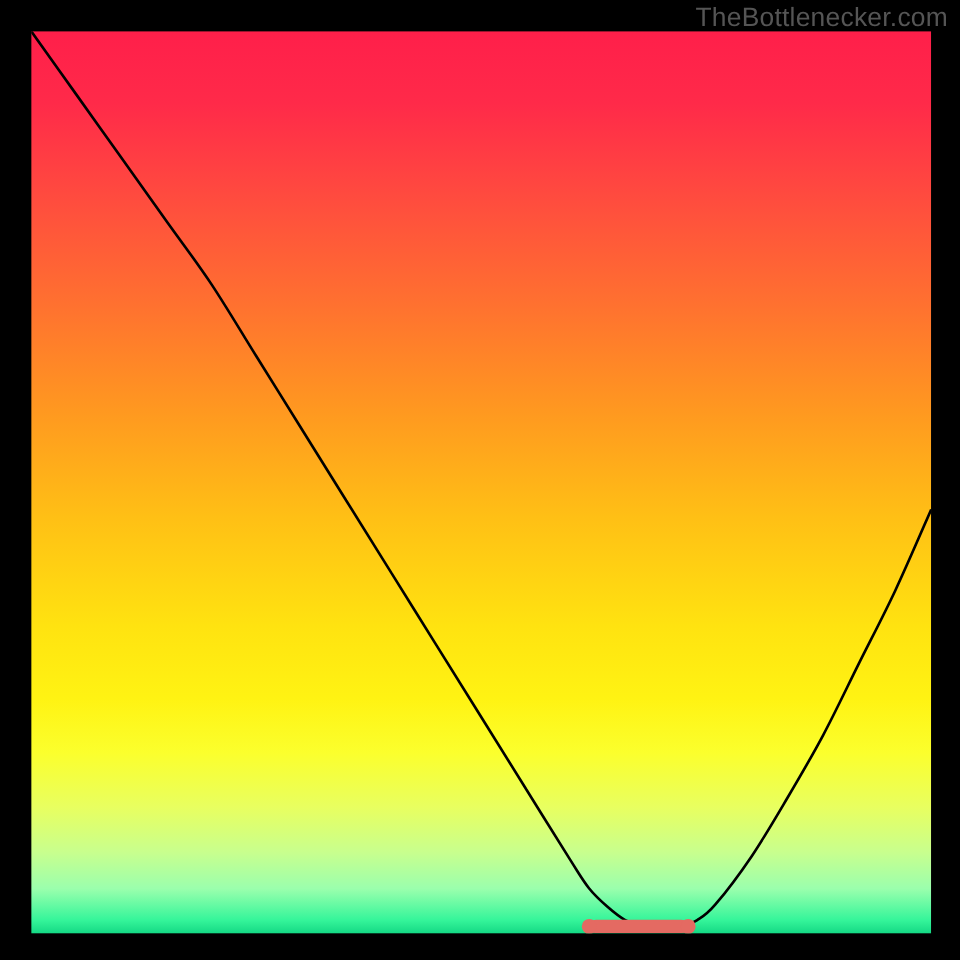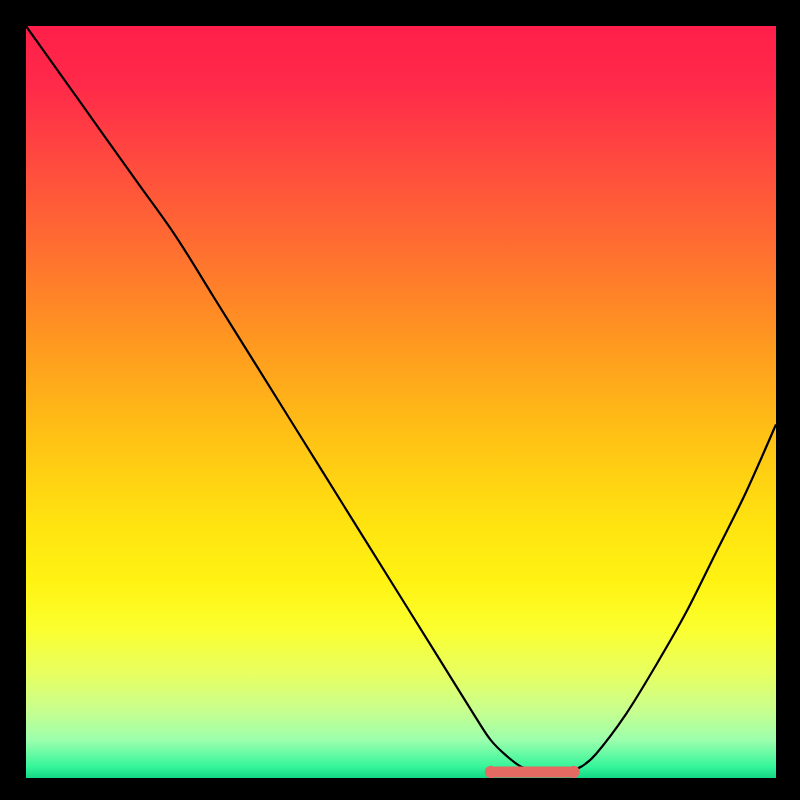--- a/index.html
+++ b/index.html
@@ -33,20 +33,21 @@
   }
   svg {
     display: block;
   }
 </style>
 </head>
 <body>
 
 <div class="container">
 
+  <div class="watermark">TheBottlenecker.com</div>
 
   <div class="plot" style="left: 26px; top: 26px; width: 750px; height: 752px;">
     <svg xmlns="http://www.w3.org/2000/svg" width="750" height="752" viewBox="0 0 750 752">
       <defs>
         <linearGradient id="bg-grad" x1="0" y1="0" x2="0" y2="1">
             <stop offset="0%" stop-color="#ff1f4a"></stop>
             <stop offset="8%" stop-color="#ff2a49"></stop>
             <stop offset="18%" stop-color="#ff4a3f"></stop>
             <stop offset="30%" stop-color="#ff7030"></stop>
             <stop offset="42%" stop-color="#ff9820"></stop>

